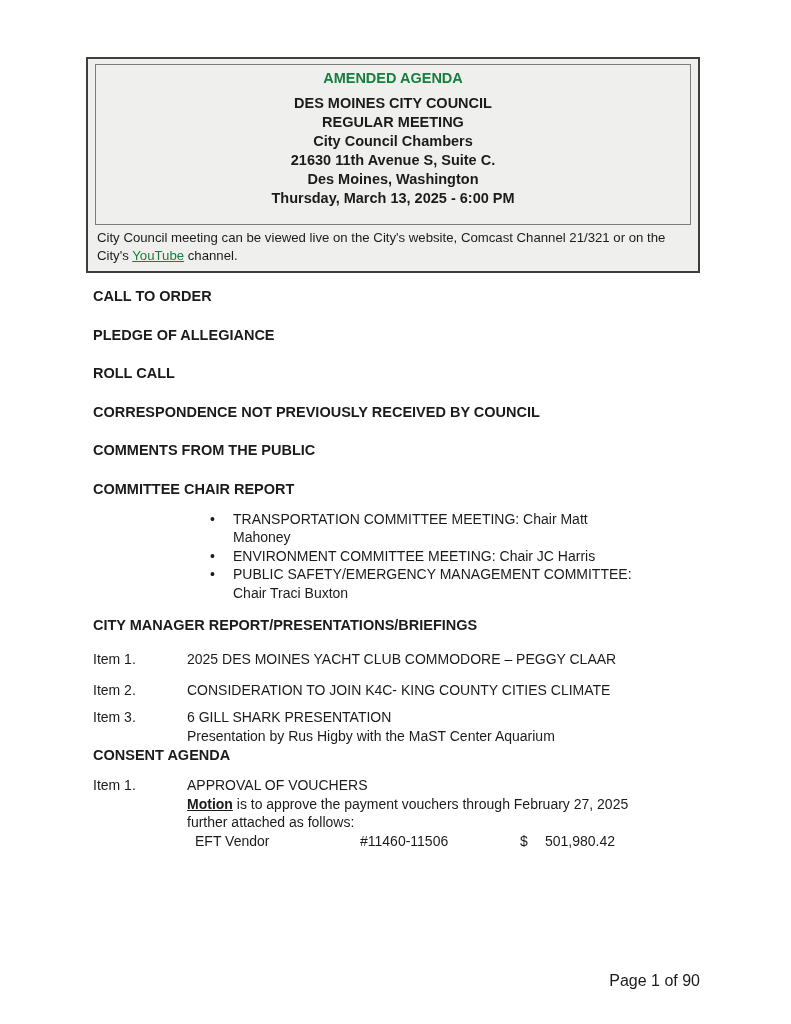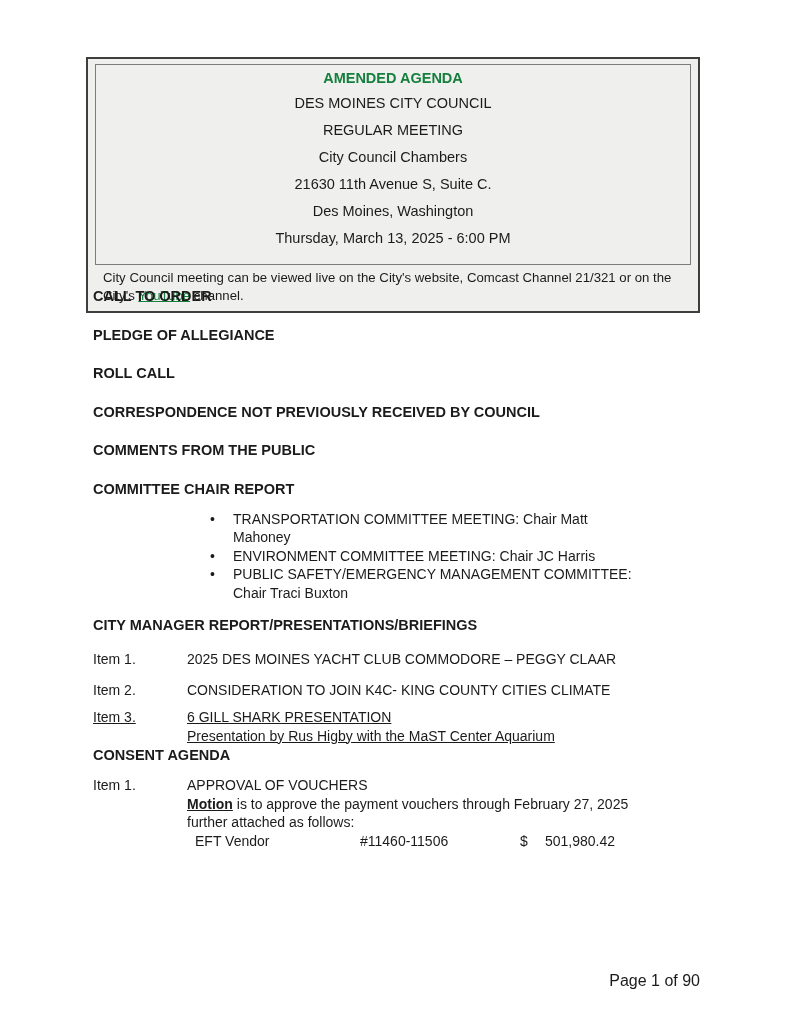--- a/index.html
+++ b/index.html
@@ -36,27 +36,26 @@
     text-align: center;
   }
   .amended {
     color: #15803d;
     font-weight: bold;
     font-size: 14.5px;
     line-height: 16px;
     margin-bottom: 8px;
   }
   .title-line {
-    font-weight: normal;
+    font-weight: bold;
     font-size: 14.5px;
     line-height: 19px;
-    margin-top: 8px;
   }
   .note {
-    padding: 4px 9px 7px 15px;
+    padding: 4px 9px 7px 9px;
     font-size: 13.2px;
     line-height: 17.5px;
   }
   .link {
     color: #15803d;
     text-decoration: underline;
     cursor: pointer;
   }
 
   
@@ -89,21 +88,21 @@
     left: 117px;
     top: 0;
   }
   .h-citymgr { margin-top: 16px; }
   .item {
     display: flex;
     align-items: flex-start;
   }
   .mt-item1 { margin-top: 17px; }
   .mt-item2 { margin-top: 12px; }
-  .mt-item3 { margin-top: 9px; text-decoration: underline; }
+  .mt-item3 { margin-top: 9px; }
   .h-consent { margin-top: 3px; }
   .mt-consent-item { margin-top: 13px; }
   .item-label { width: 94px; flex: none; }
   .item-body  { flex: 1; }
   .motion {
     font-weight: bold;
     text-decoration: underline;
   }
   .voucher-row {
     padding-left: 8px;

